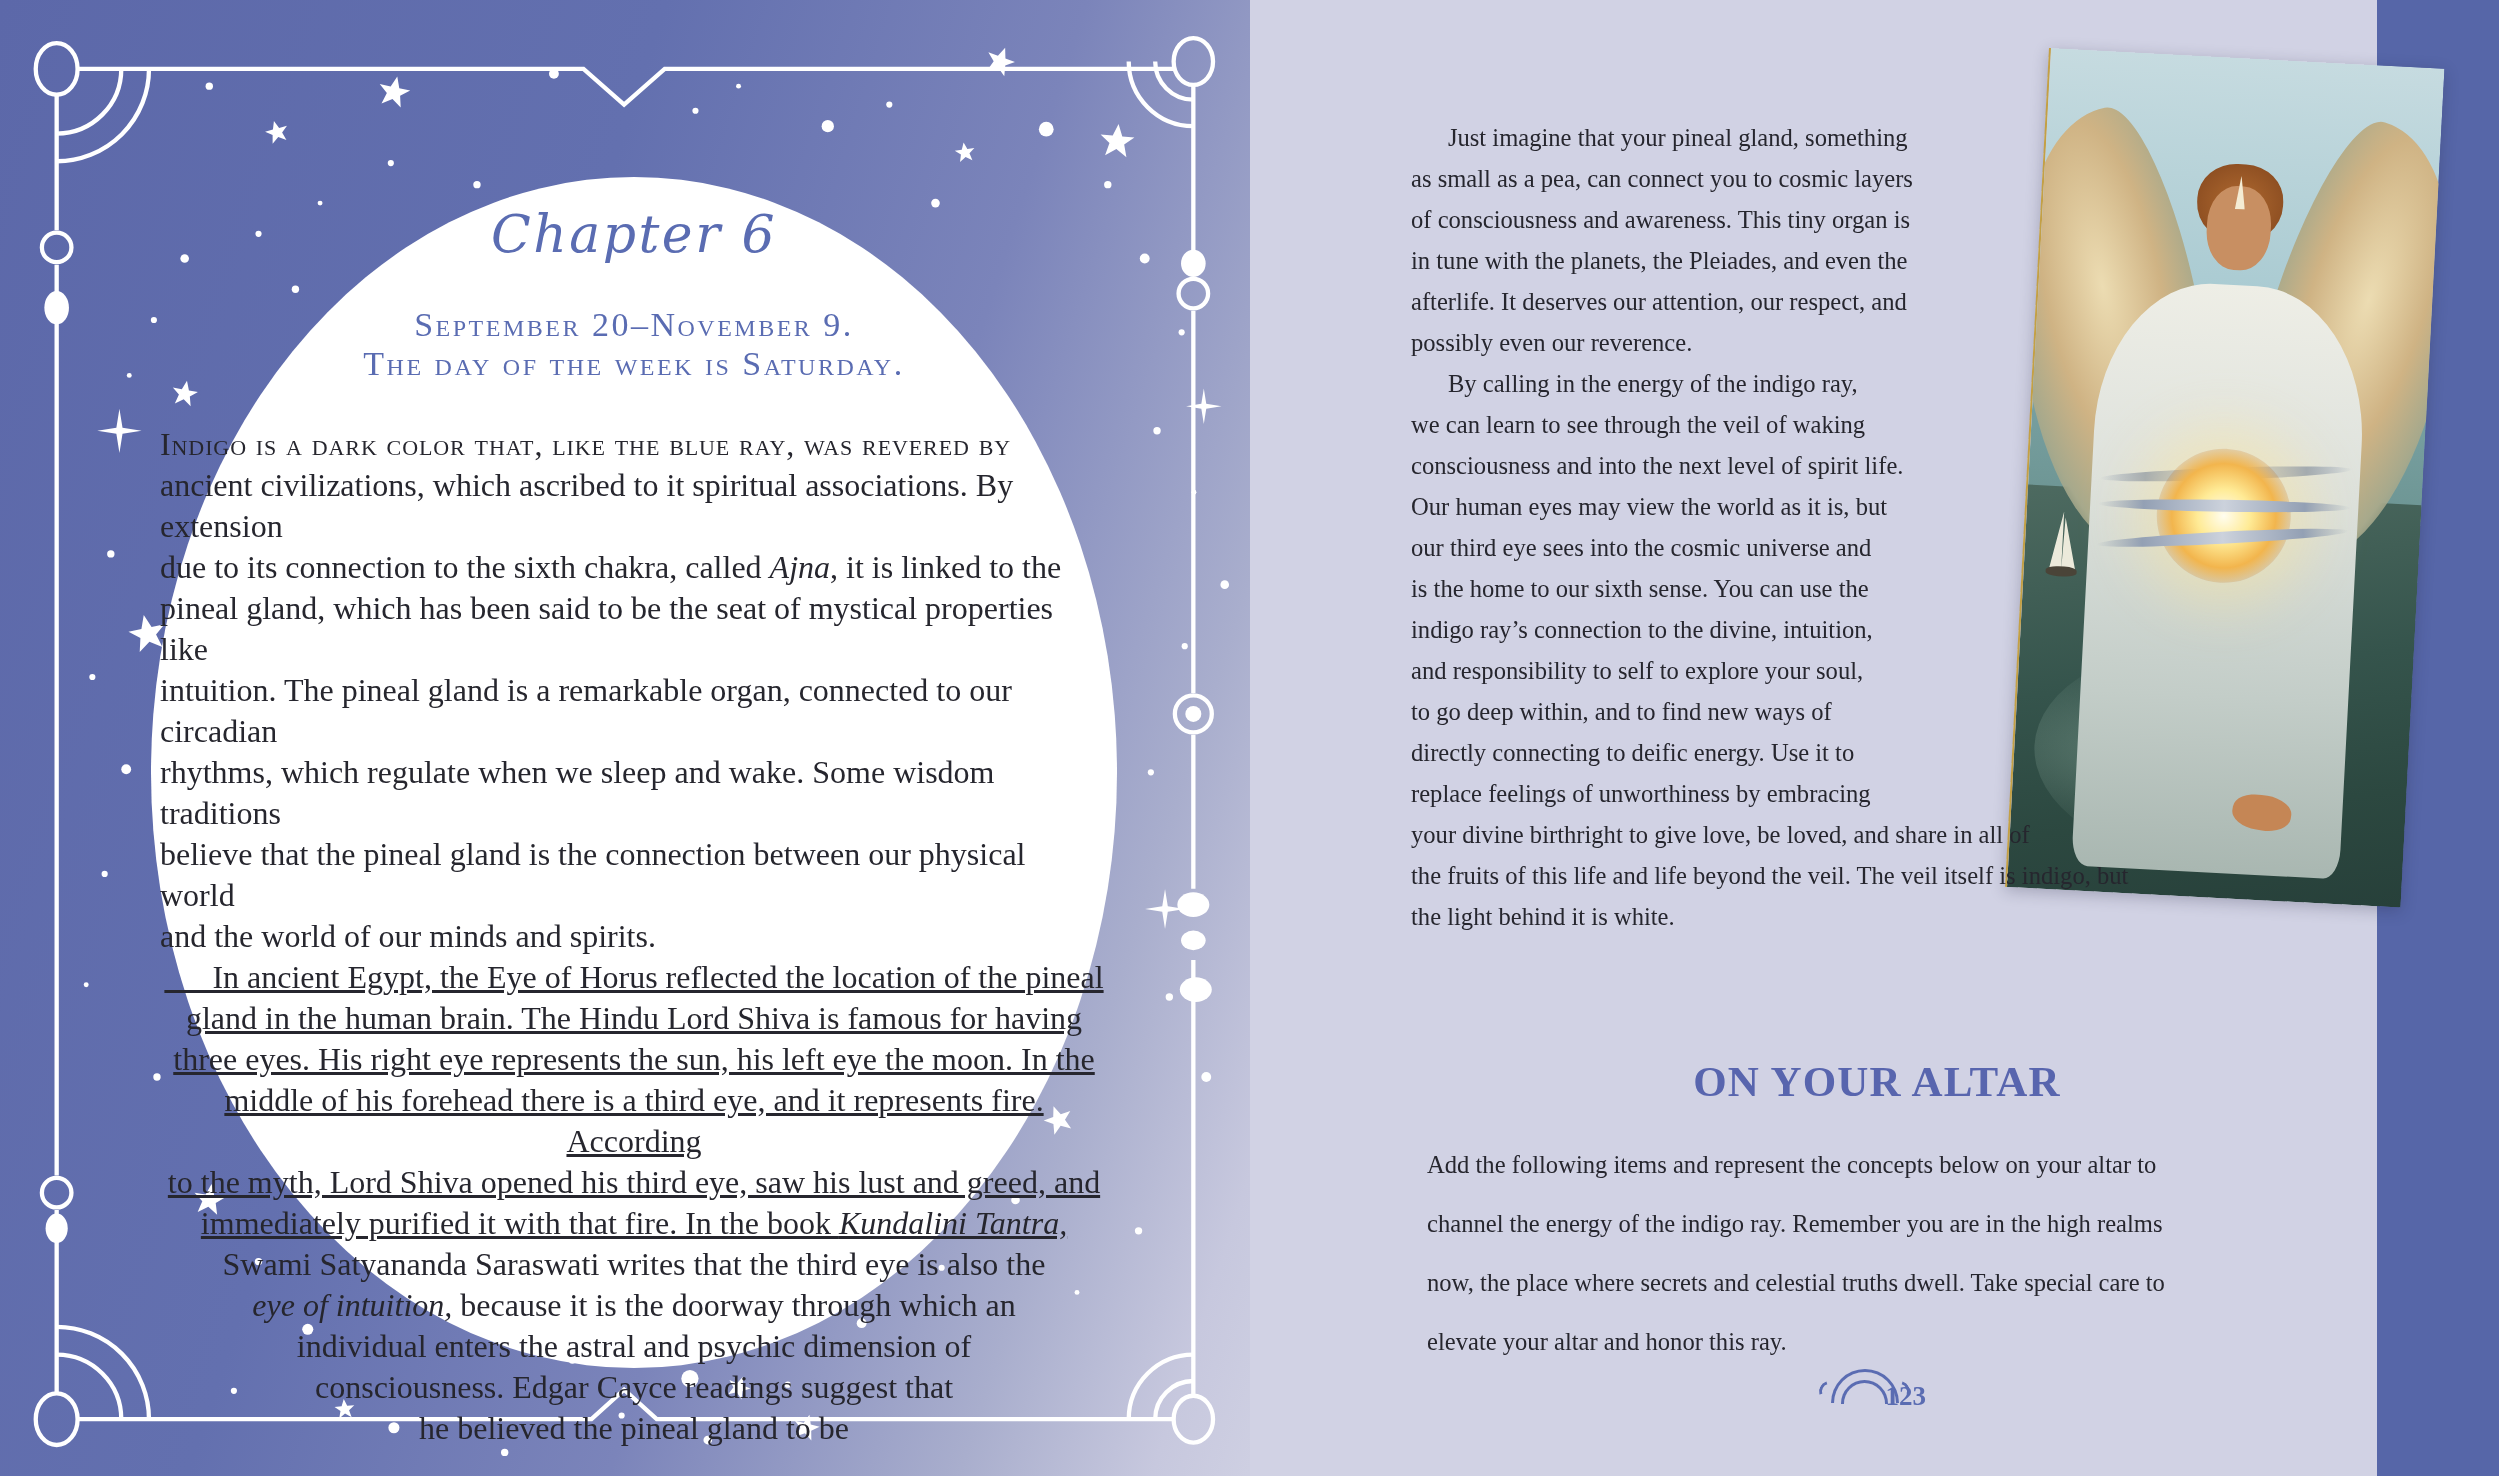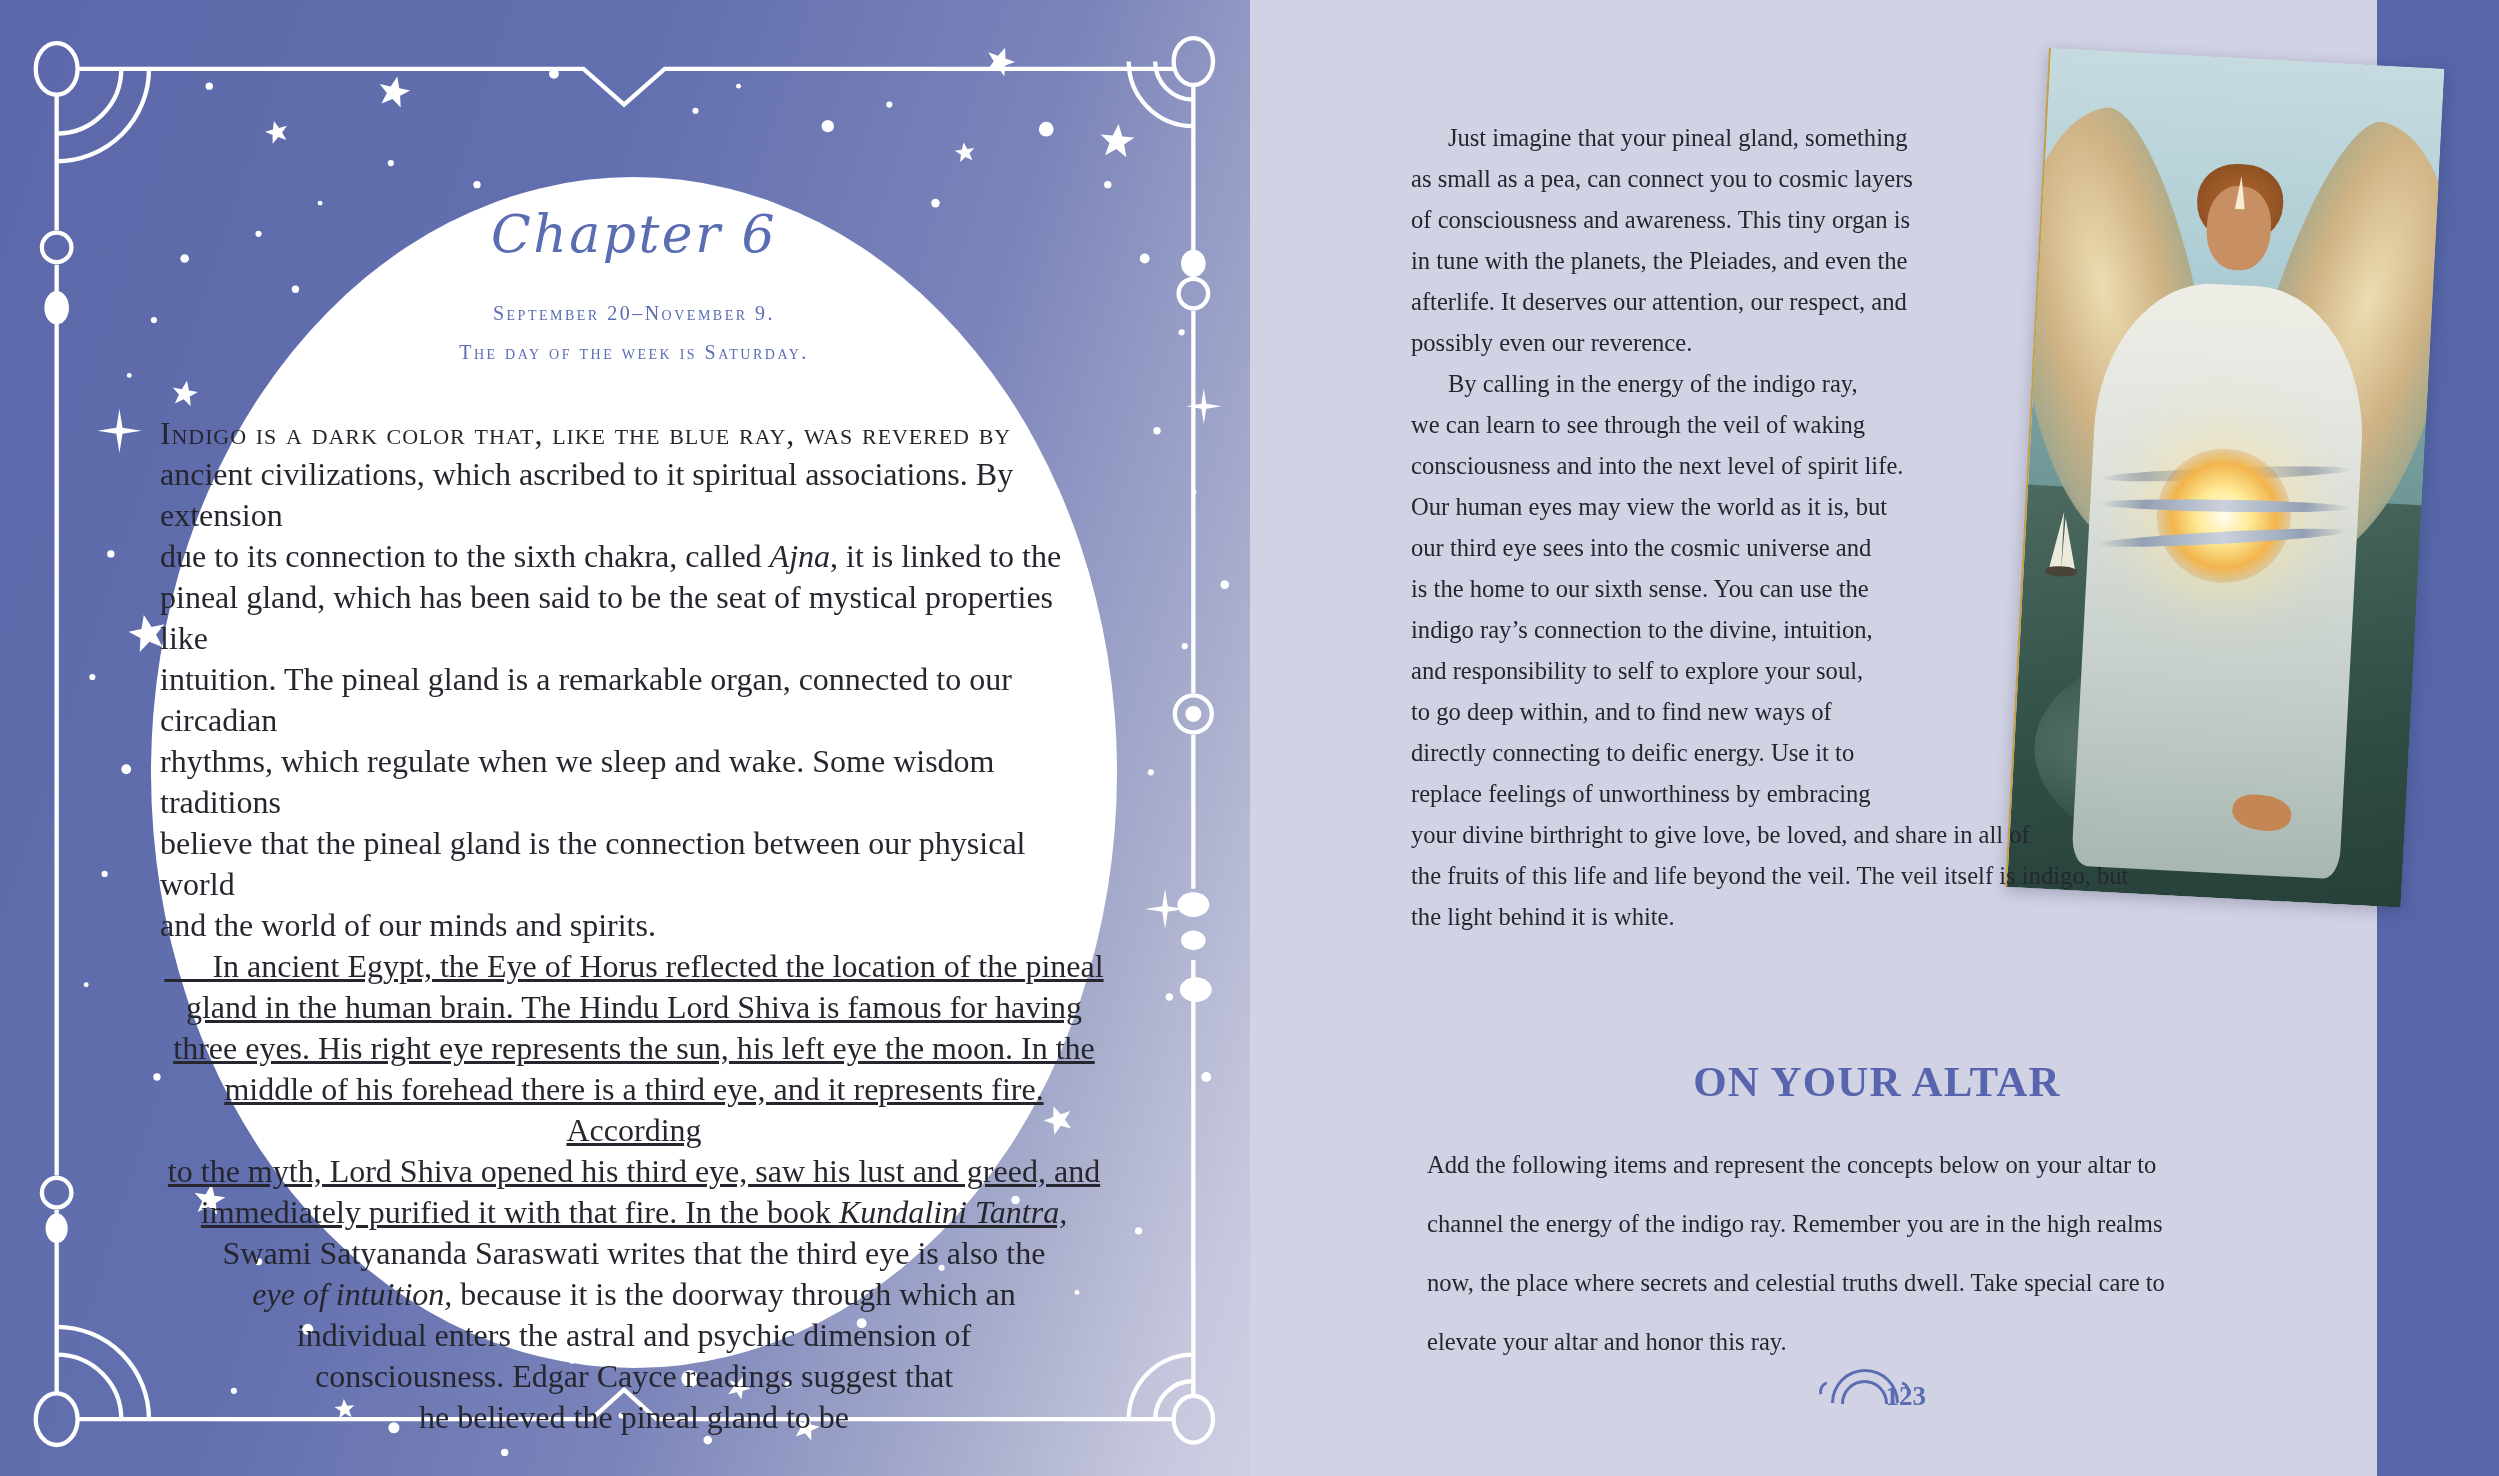--- a/index.html
+++ b/index.html
@@ -10,21 +10,21 @@
   .page.left{left:0;width:1250px;
     background:linear-gradient(108deg,#5c68a9 0%,#6370af 38%,#7b84ba 62%,#a9aecd 82%,#c7c8de 93%,#d0d1e3 100%);padding-left:24px;}
   .frame{position:absolute;left:0;top:0;width:1250px;height:1477px;}
   .circle{position:absolute;left:151px;top:177px;width:966px;height:1191px;
           background:#ffffff;border-radius:50%;}
   .circle-content{position:absolute;left:160px;top:203px;width:948px;text-align:center;color:#26262e;}
   .chapter-label{font-family:"DejaVu Serif",serif;font-style:italic;font-size:52px;line-height:62px;
           color:#5a6cb2;letter-spacing:2.5px;}
   .title{margin:9.8px 0 0 0;font-size:54px;line-height:64px;font-weight:bold;color:#17171d;
           letter-spacing:9.8px;text-indent:9.8px;}
-  .dates{margin-top:29px;font-variant:small-caps;font-size:20px;line-height:39px;color:#5a6cb2;
+  .dates{margin-top:40px;font-variant:small-caps;font-size:34px;line-height:39px;color:#5a6cb2;
           letter-spacing:2.5px;font-weight:500;}
   .body-text{font-size:32px;line-height:41px;white-space:pre-line;color:#26262e;}
   .para1{margin-top:41px;text-align:left;}
   .para2a{text-align:center;text-decoration:underline;}
   .para2b{text-align:center;}
   .sc{font-variant:small-caps;letter-spacing:0.9px;}
   
   .page.right{left:1250px;width:1250px;background:#d1d2e4;}
   .band{position:absolute;left:1127px;top:0;width:123px;height:1477px;background:#5666a8;}
   .main-text{position:absolute;left:161px;top:117px;width:926px;}

